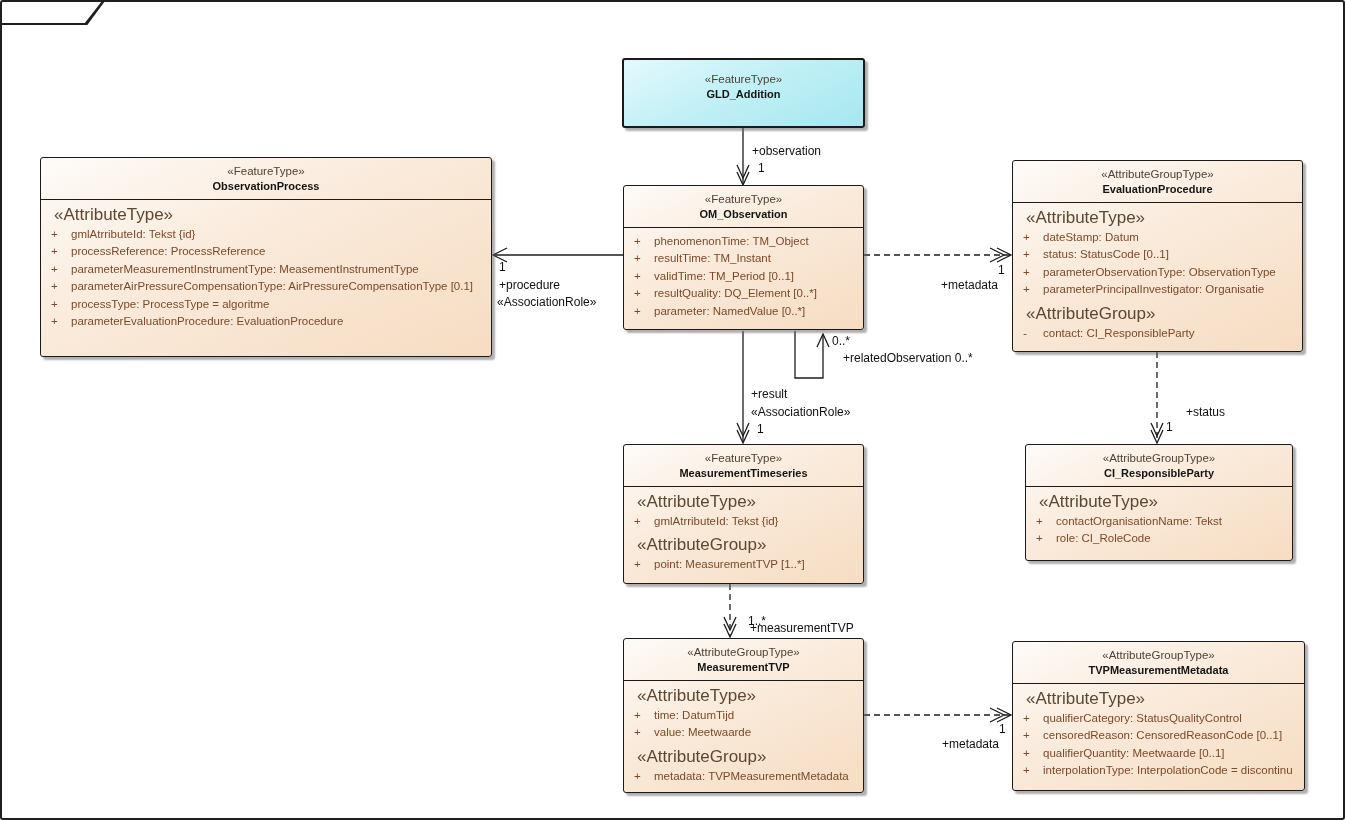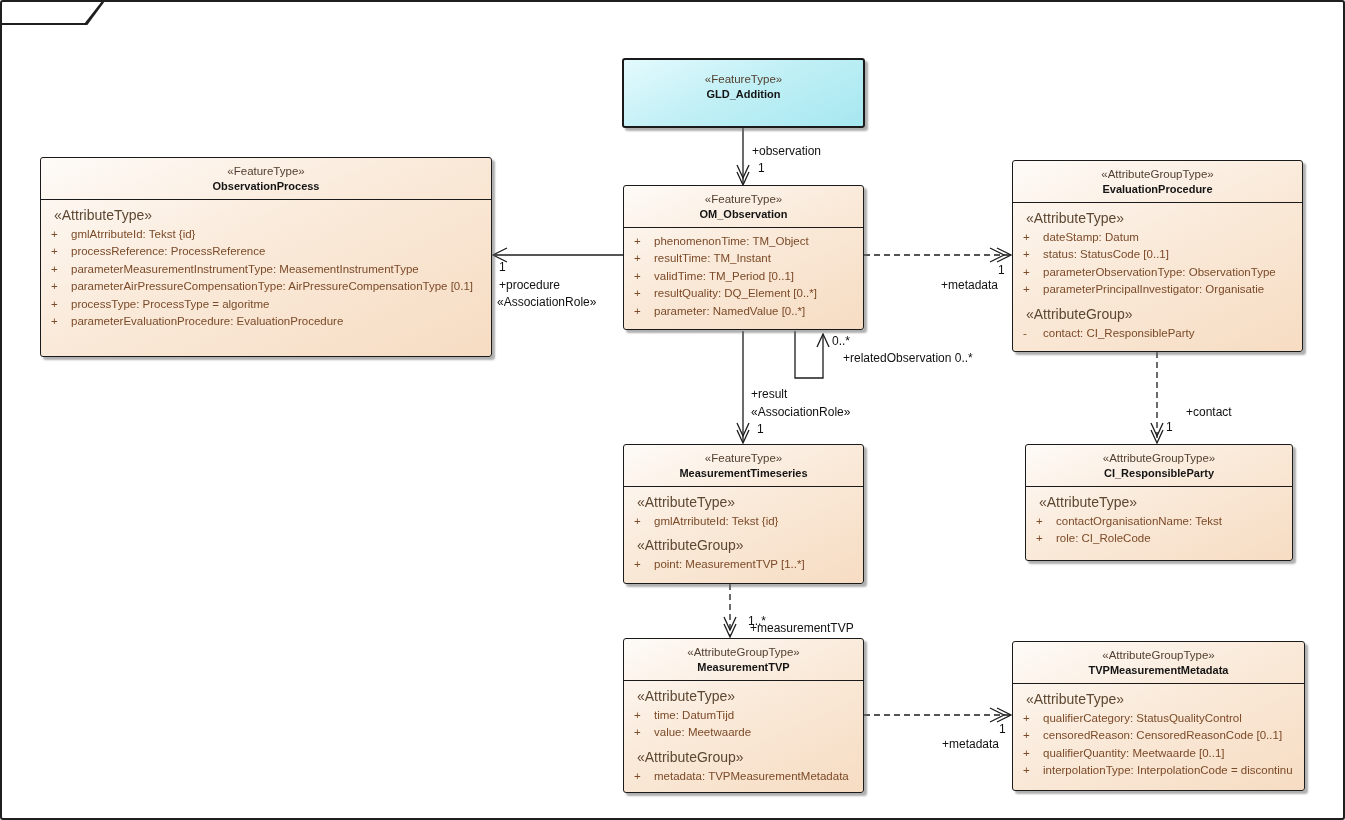--- a/index.html
+++ b/index.html
@@ -39,21 +39,21 @@
   }
   .cls-header { text-align:center; padding:6px 0 4px; }
   .with-body .cls-header { border-bottom:1.1px solid #1a1a1a; }
   .stereotype { font-size:11.5px; color:#534030; line-height:14px; }
   .cls-name { font-size:11px; font-weight:bold; color:#141414; line-height:17px; }
   .cyan .cls-header { padding-top:12px; }
   .cls-body { padding:5px 4px 3px 8px; }
   .attr-row { white-space:nowrap; font-size:11.5px; color:#7b4a28; line-height:17.4px; }
   .vis { display:inline-block; width:19px; padding-left:2px; }
   .attr-text { padding-left:1px; }
-  .group-row { font-size:14px; color:#5d4731; line-height:16px; padding:2px 0 3px 5px; white-space:nowrap; }
+  .group-row { font-size:17px; color:#5d4731; line-height:16px; padding:2px 0 3px 5px; white-space:nowrap; }
   .group-row.gap { margin-top:5px; }
   
   .clabel { position:absolute; z-index:3; font-size:12px; color:#111; white-space:nowrap; }
 </style>
 </head>
 <body>
 
 <div class="canvas">
 
   <div class="tab-outer">
@@ -226,21 +226,21 @@
   <span class="clabel" style="left:996px;top:261px;">1</span>
   <span class="clabel" style="left:939px;top:276px;">+metadata</span>
 
   <span class="clabel" style="left:830px;top:332px;">0..*</span>
   <span class="clabel" style="left:841px;top:349px;">+relatedObservation 0..*</span>
 
   <span class="clabel" style="left:749px;top:385px;">+result</span>
   <span class="clabel" style="left:749px;top:403px;">«AssociationRole»</span>
   <span class="clabel" style="left:755px;top:420px;">1</span>
 
-  <span class="clabel" style="left:1184px;top:403px;">+contact</span>
+  <span class="clabel" style="left:1184px;top:403px;">+status</span>
   <span class="clabel" style="left:1164px;top:418px;">1</span>
 
   <span class="clabel" style="left:748px;top:595px;margin-top:24px;">+measurementTVP</span>
   <span class="clabel" style="left:746px;top:612px;">1..*</span>
 
   <span class="clabel" style="left:997px;top:720px;">1</span>
   <span class="clabel" style="left:940px;top:735px;">+metadata</span>
 
 </div>
 

